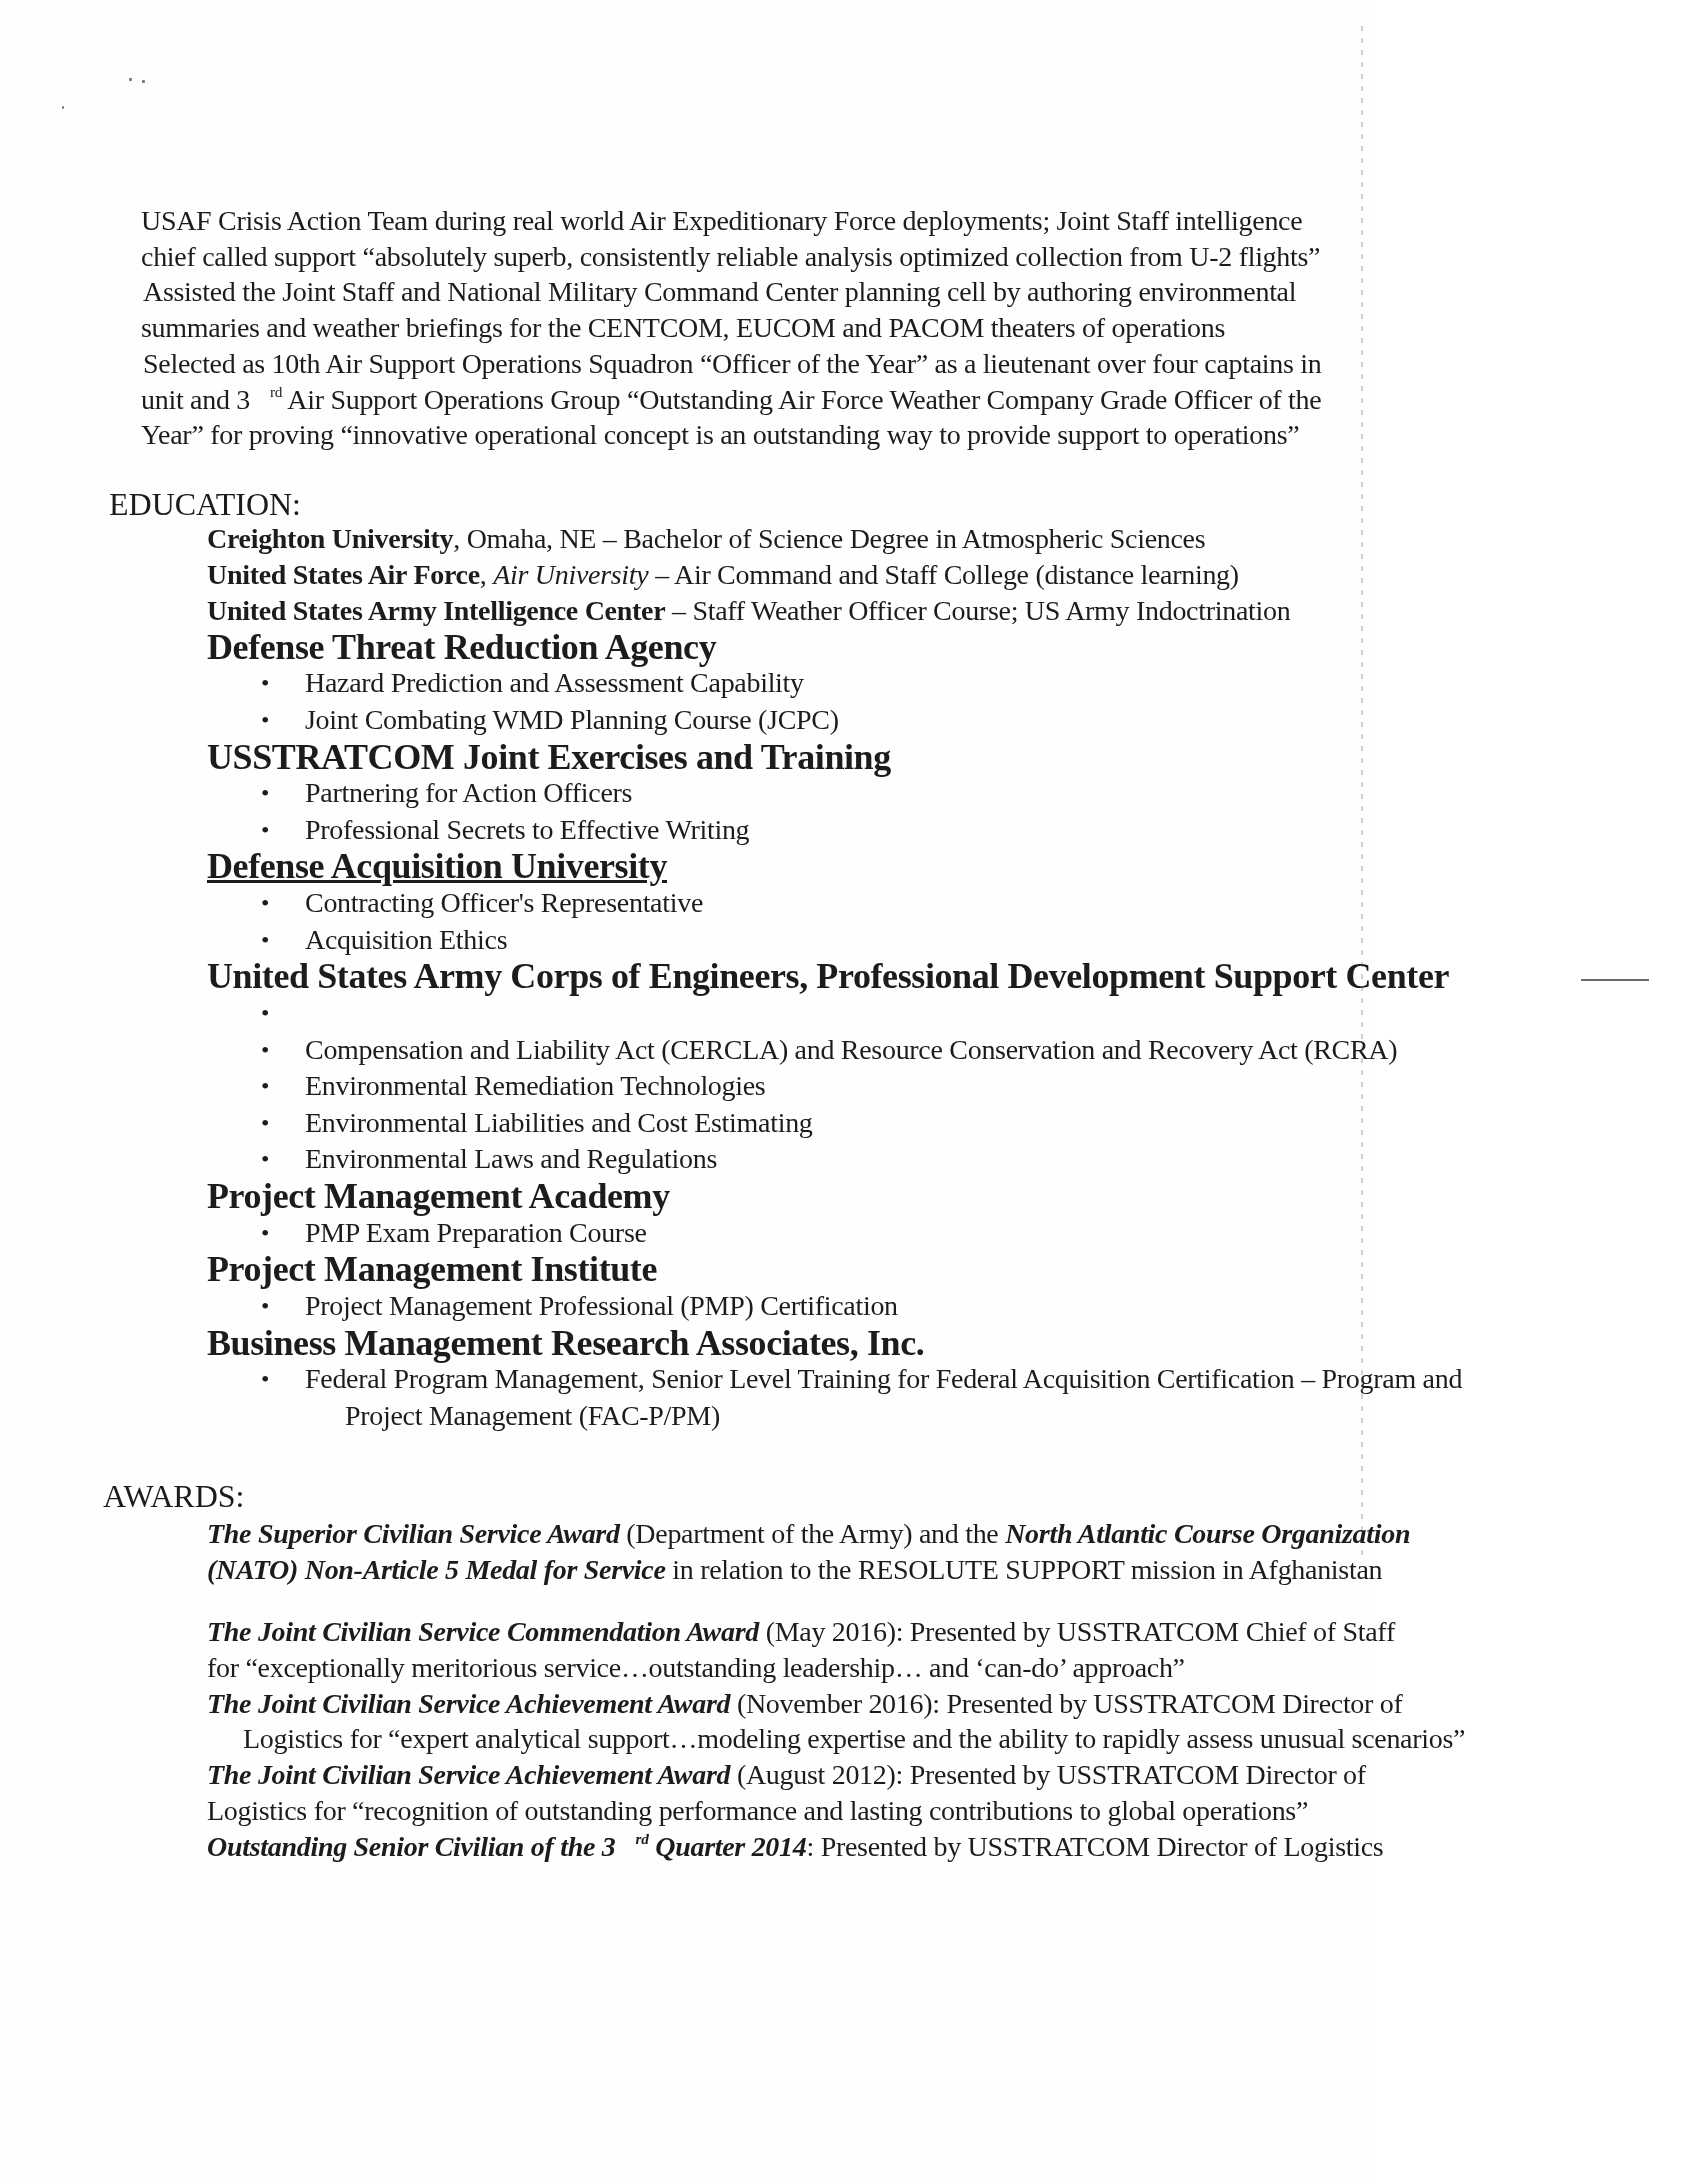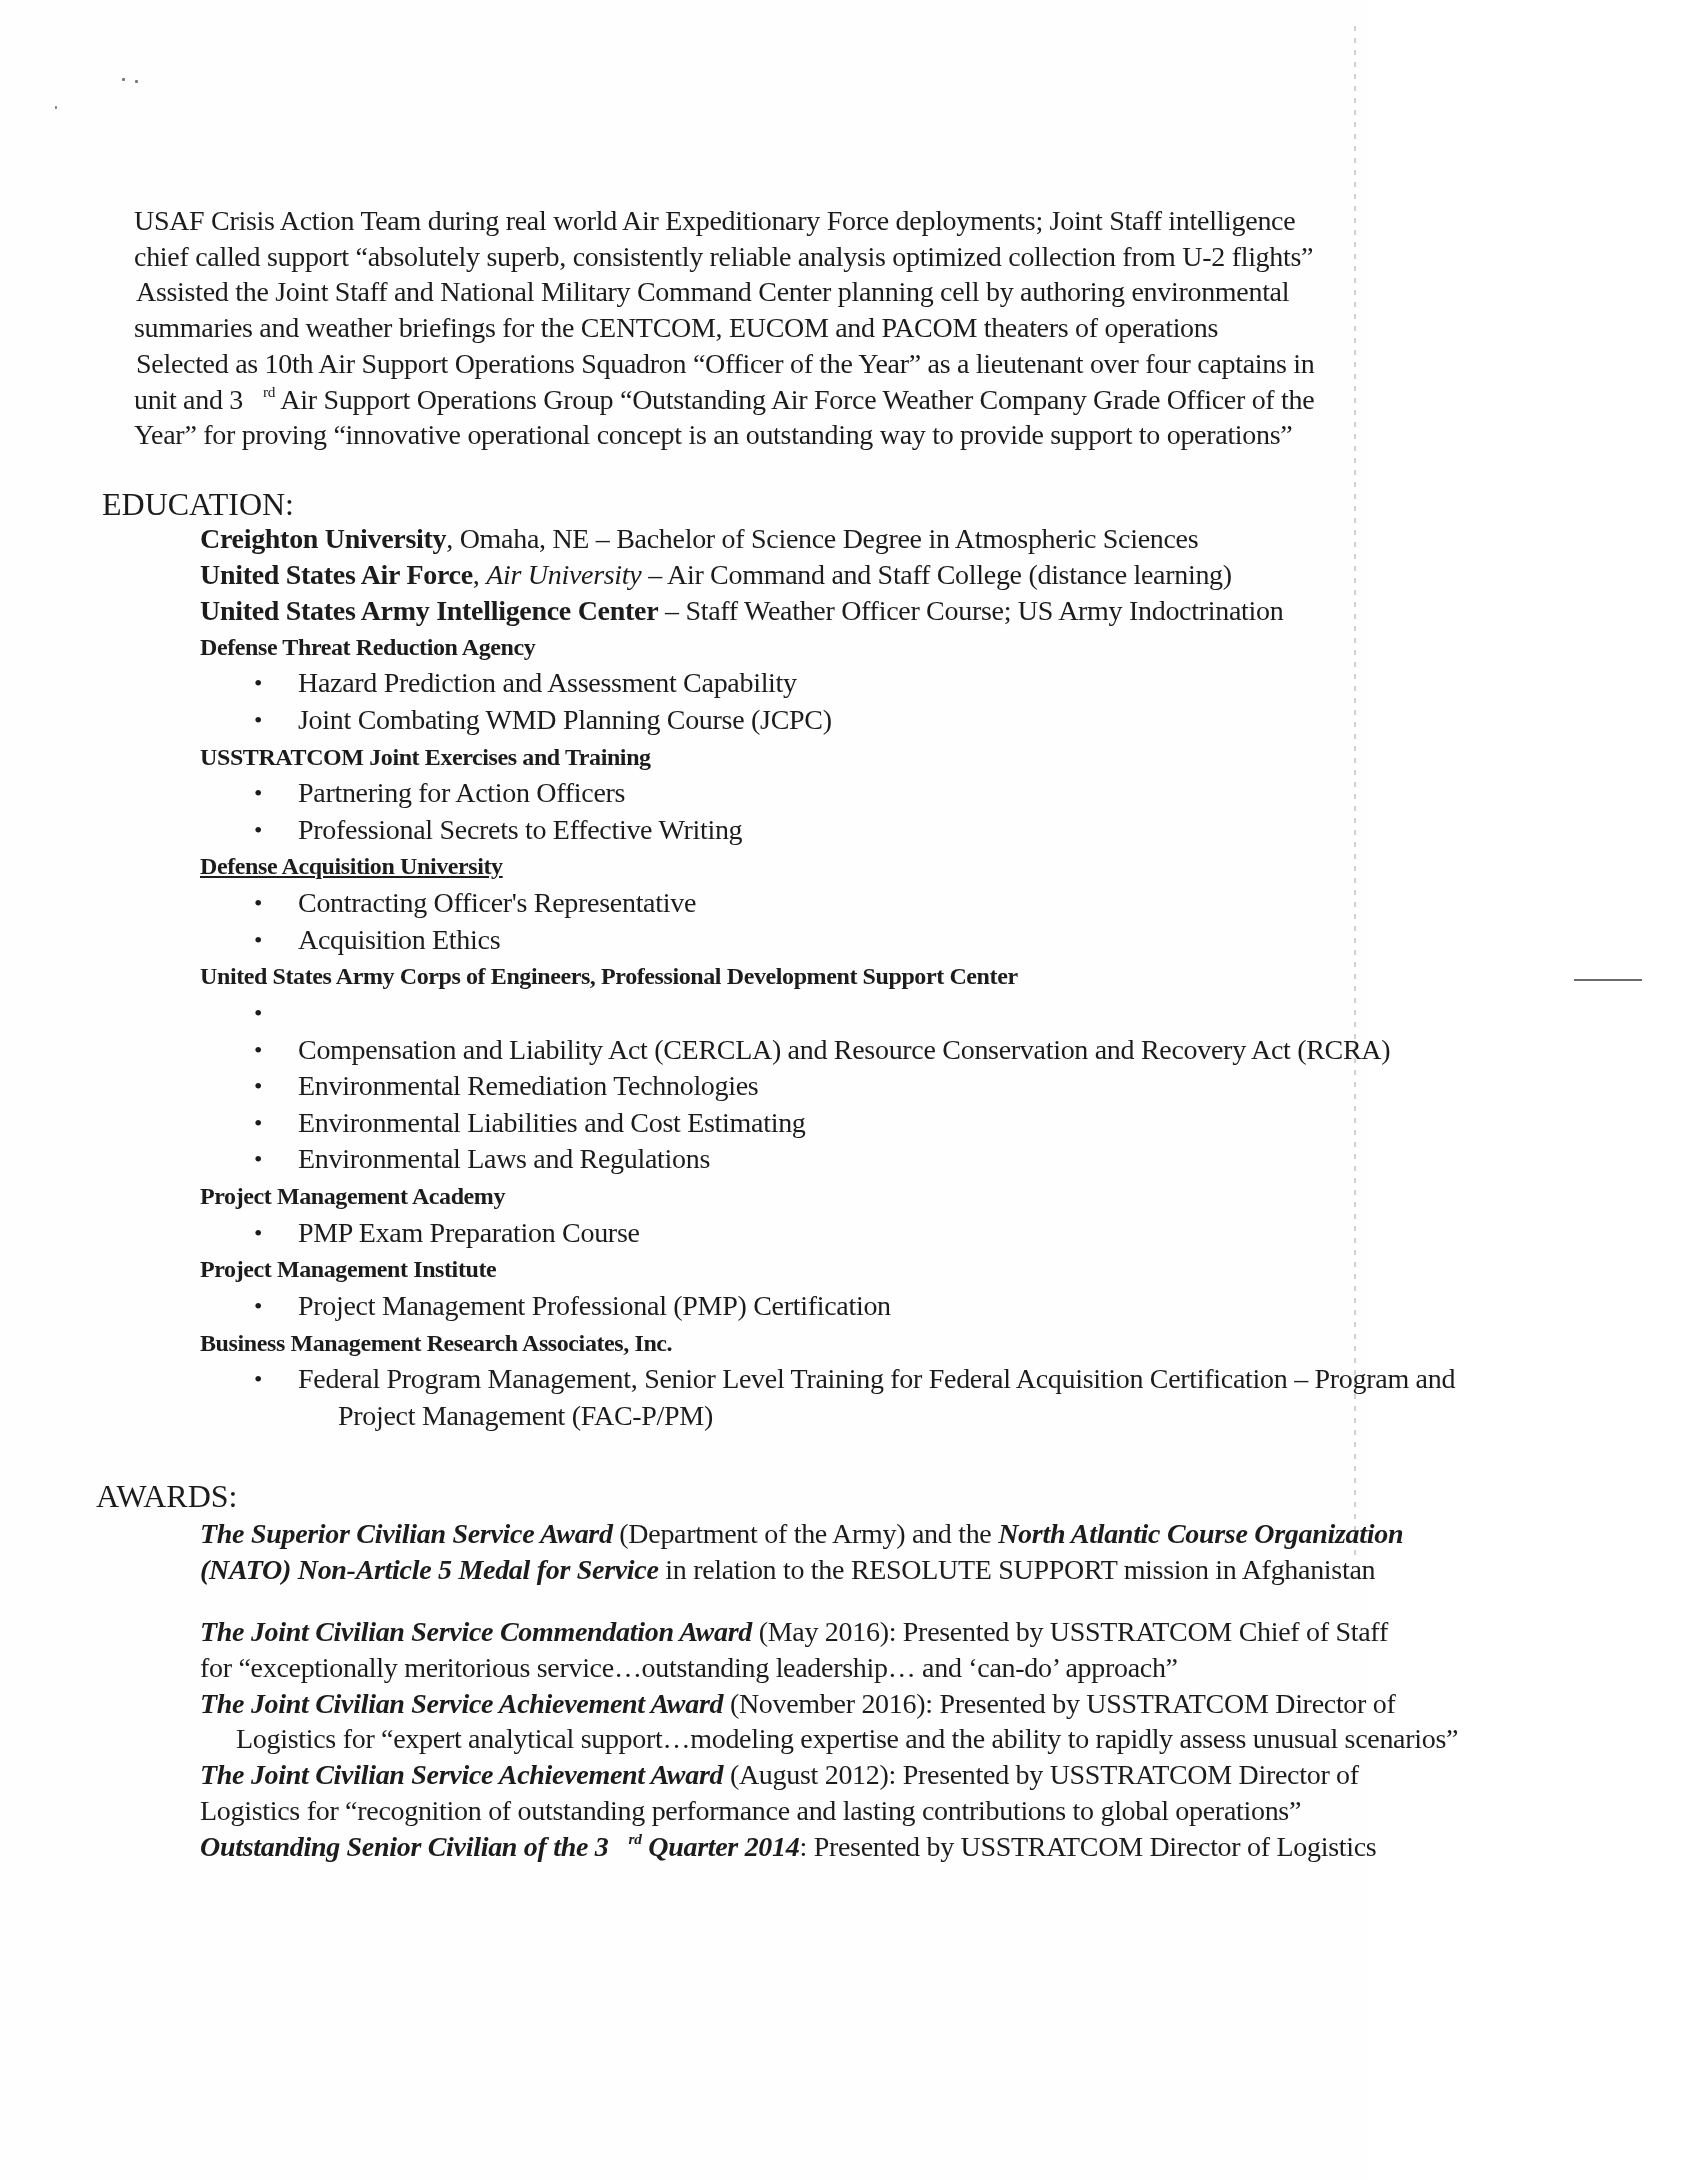--- a/index.html
+++ b/index.html
@@ -10,21 +10,21 @@
     body {
       width: 1687px;
       height: 2181px;
       position: relative;
       overflow: hidden;
       font-family: "Liberation Serif", "DejaVu Serif", serif;
       color: #1c1c1c;
     }
     .page {
       position: absolute;
-      left: 0; top: 0;
+      left: 7px; top: 0;
       width: 1368px; height: 2181px;
       background: #fefefe;
     }
     .scan-edge {
       position: absolute;
       right: 12px;
       top: 25.6px;
       width: 1.7px;
       height: 1533px;
       background: repeating-linear-gradient(to bottom, #bdbdbd 0 5.1px, transparent 5.1px 12px);
@@ -55,21 +55,21 @@
       position: absolute;
       white-space: nowrap;
       font-size: 32px;
       line-height: 36px;
       letter-spacing: 0px;
       text-transform: uppercase;
     }
     .org {
       position: absolute;
       white-space: nowrap;
-      font-size: 24px;
+      font-size: 36px;
       line-height: 36px;
       font-weight: bold;
       letter-spacing: -0.4px;
     }
     .bullet-row {
       position: absolute;
       white-space: nowrap;
       font-size: 28px;
       line-height: 36px;
       letter-spacing: -0.3px;

